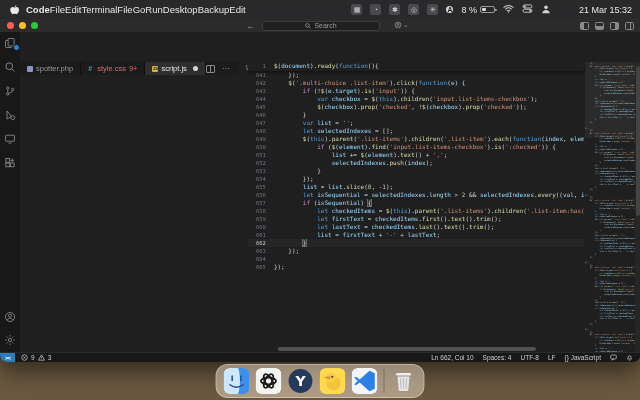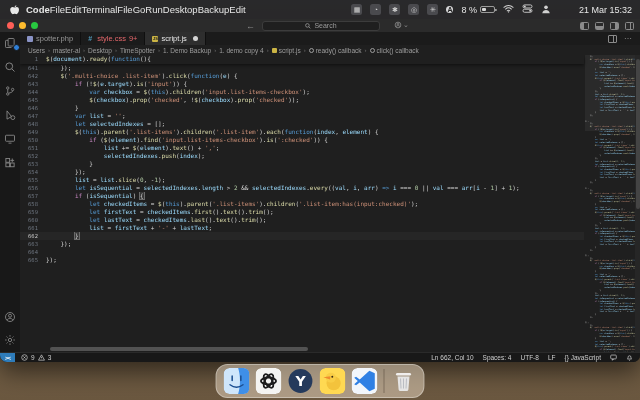--- a/index.html
+++ b/index.html
@@ -51,21 +51,21 @@
   .lay-ic.g::before{content:"";position:absolute;left:3.5px;top:0;bottom:0;width:1px;background:#8a8a8a;}
 
   .vs-content { flex:1; display:flex; min-height:0; }
   .activitybar { width:20px; background:#181818; display:flex; flex-direction:column; align-items:center; padding-top:4px; gap:11px; flex:0 0 20px; }
   .act-ic { width:13px; height:13px; color:#868686; position:relative; display:flex; align-items:center; justify-content:center; }
   .act-ic svg { width:12px; height:12px; }
   .act-badge { position:absolute; right:-3px; bottom:-2px; width:7px; height:7px; border-radius:50%; background:#2f7fd6; border:1px solid #181818; }
   .act-spacer { flex:1; }
   .act-bottom { display:flex; flex-direction:column; gap:10px; margin-bottom:6px; align-items:center; }
 
-  .vs-main { flex:1; display:flex; flex-direction:column; min-width:0; }
+  .vs-main { flex:1; display:flex; min-width:0;margin-top:30px; }
   .tabbar { height:13px; background:#1b1b1b; display:flex; align-items:stretch; position:relative; flex:0 0 13px; }
   .tab { display:flex; align-items:center; gap:3px; padding:0 7px; font-size:7.5px; color:#969696;
     border-right:1px solid #0f0f0f; background:#1b1b1b; white-space:nowrap; }
   .tab.active { background:#2e2e2e; color:#e8e8e8; }
   .tab .badge { color:#e4676b; }
   .tab .errlabel { color:#e4676b; }
   .ficon { width:6px; height:6px; border-radius:1px; display:inline-block; flex:0 0 6px; }
   .ficon.php { background:#8a93c6; }
   .ficon.css { background:transparent; color:#519aba; font-size:7px; line-height:6px; font-weight:bold; width:auto; }
   .ficon.js  { background:#cbb444; color:#1b1b1b; font-size:4px; font-weight:bold; text-align:center; line-height:6px; }

